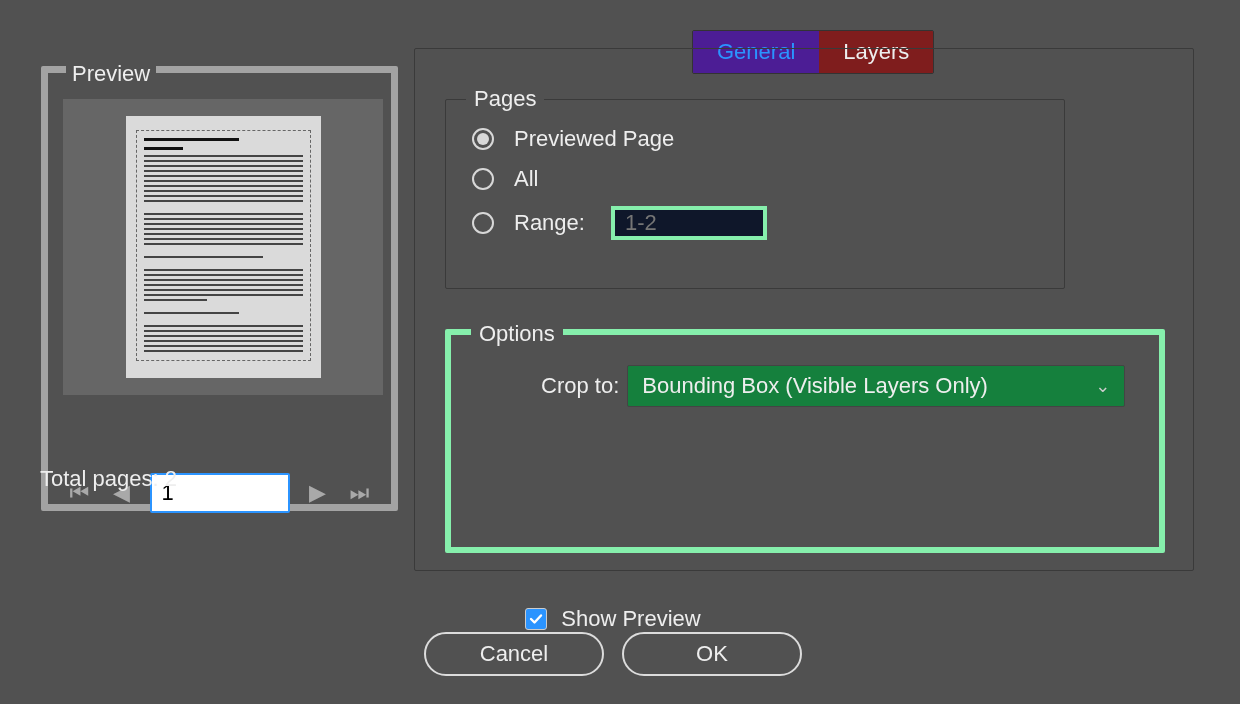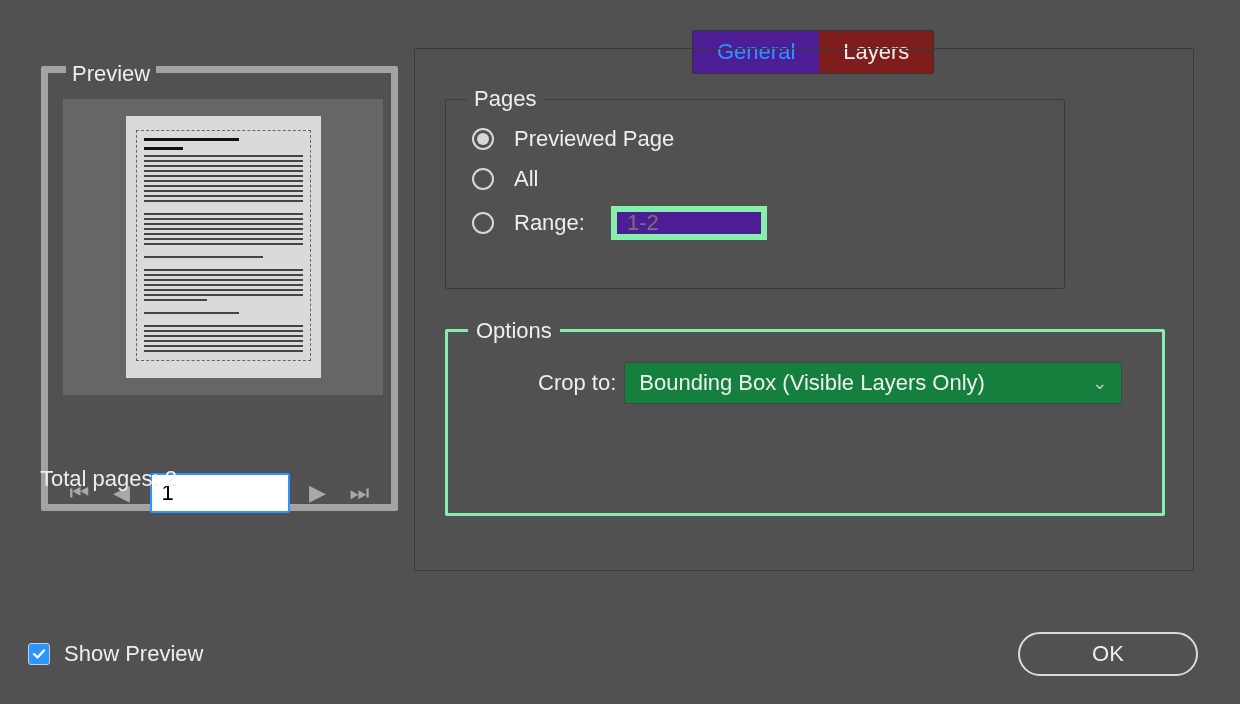--- a/index.html
+++ b/index.html
@@ -183,36 +183,36 @@
     content: "";
     position: absolute;
     top: 3px; left: 3px;
     width: 12px; height: 12px;
     background: #d8d8d8;
     border-radius: 50%;
   }
   .range-input {
     width: 156px;
     height: 34px;
-    background: #4c1d95;
-    border: 6px solid #86efac;
+    background: #0f172a;
+    border: 4px solid #86efac;
     color: #8f8f8f;
     font-size: 22px;
     padding: 0 10px;
     margin-left: 6px;
   }
 
   
   .options-group {
     position: absolute;
     top: 280px;
     left: 30px;
     width: 720px;
-    height: 187px;
-    border: 3px solid #86efac;
+    height: 224px;
+    border: 6px solid #86efac;
     border-radius: 2px;
   }
   .crop-row {
     position: absolute;
     top: 30px;
     left: 50px;
     display: flex;
     align-items: center;
     gap: 8px;
     font-size: 22px;
@@ -257,20 +257,21 @@
 
   
   .bottom-row {
     position: absolute;
     bottom: 28px;
     left: 28px;
     right: 42px;
     display: flex;
     align-items: center;
     justify-content: space-between;
+    flex-direction: column;
   }
   .show-preview { display: flex; align-items: center; gap: 14px; font-size: 22px; }
   .btns { display: flex; gap: 18px; }
   .btn {
     width: 180px;
     height: 44px;
     border: 2px solid #dcdcdc;
     border-radius: 22px;
     display: flex;
     align-items: center;
@@ -381,15 +382,16 @@
 <div class="bottom-row">
   <div class="show-preview">
     <span class="checkbox">
       <svg viewBox="0 0 16 16">
           <path d="M3 8 L6.5 11.5 L13 4.5" stroke="#fff" stroke-width="2.4" fill="none" stroke-linecap="round" stroke-linejoin="round"></path>
         </svg>
     </span>
     <span>Show Preview</span>
   </div>
   <div class="btns">
+    <div class="btn">Cancel</div>
     <div class="btn">OK</div>
   </div>
 </div>
 
 </body></html>

